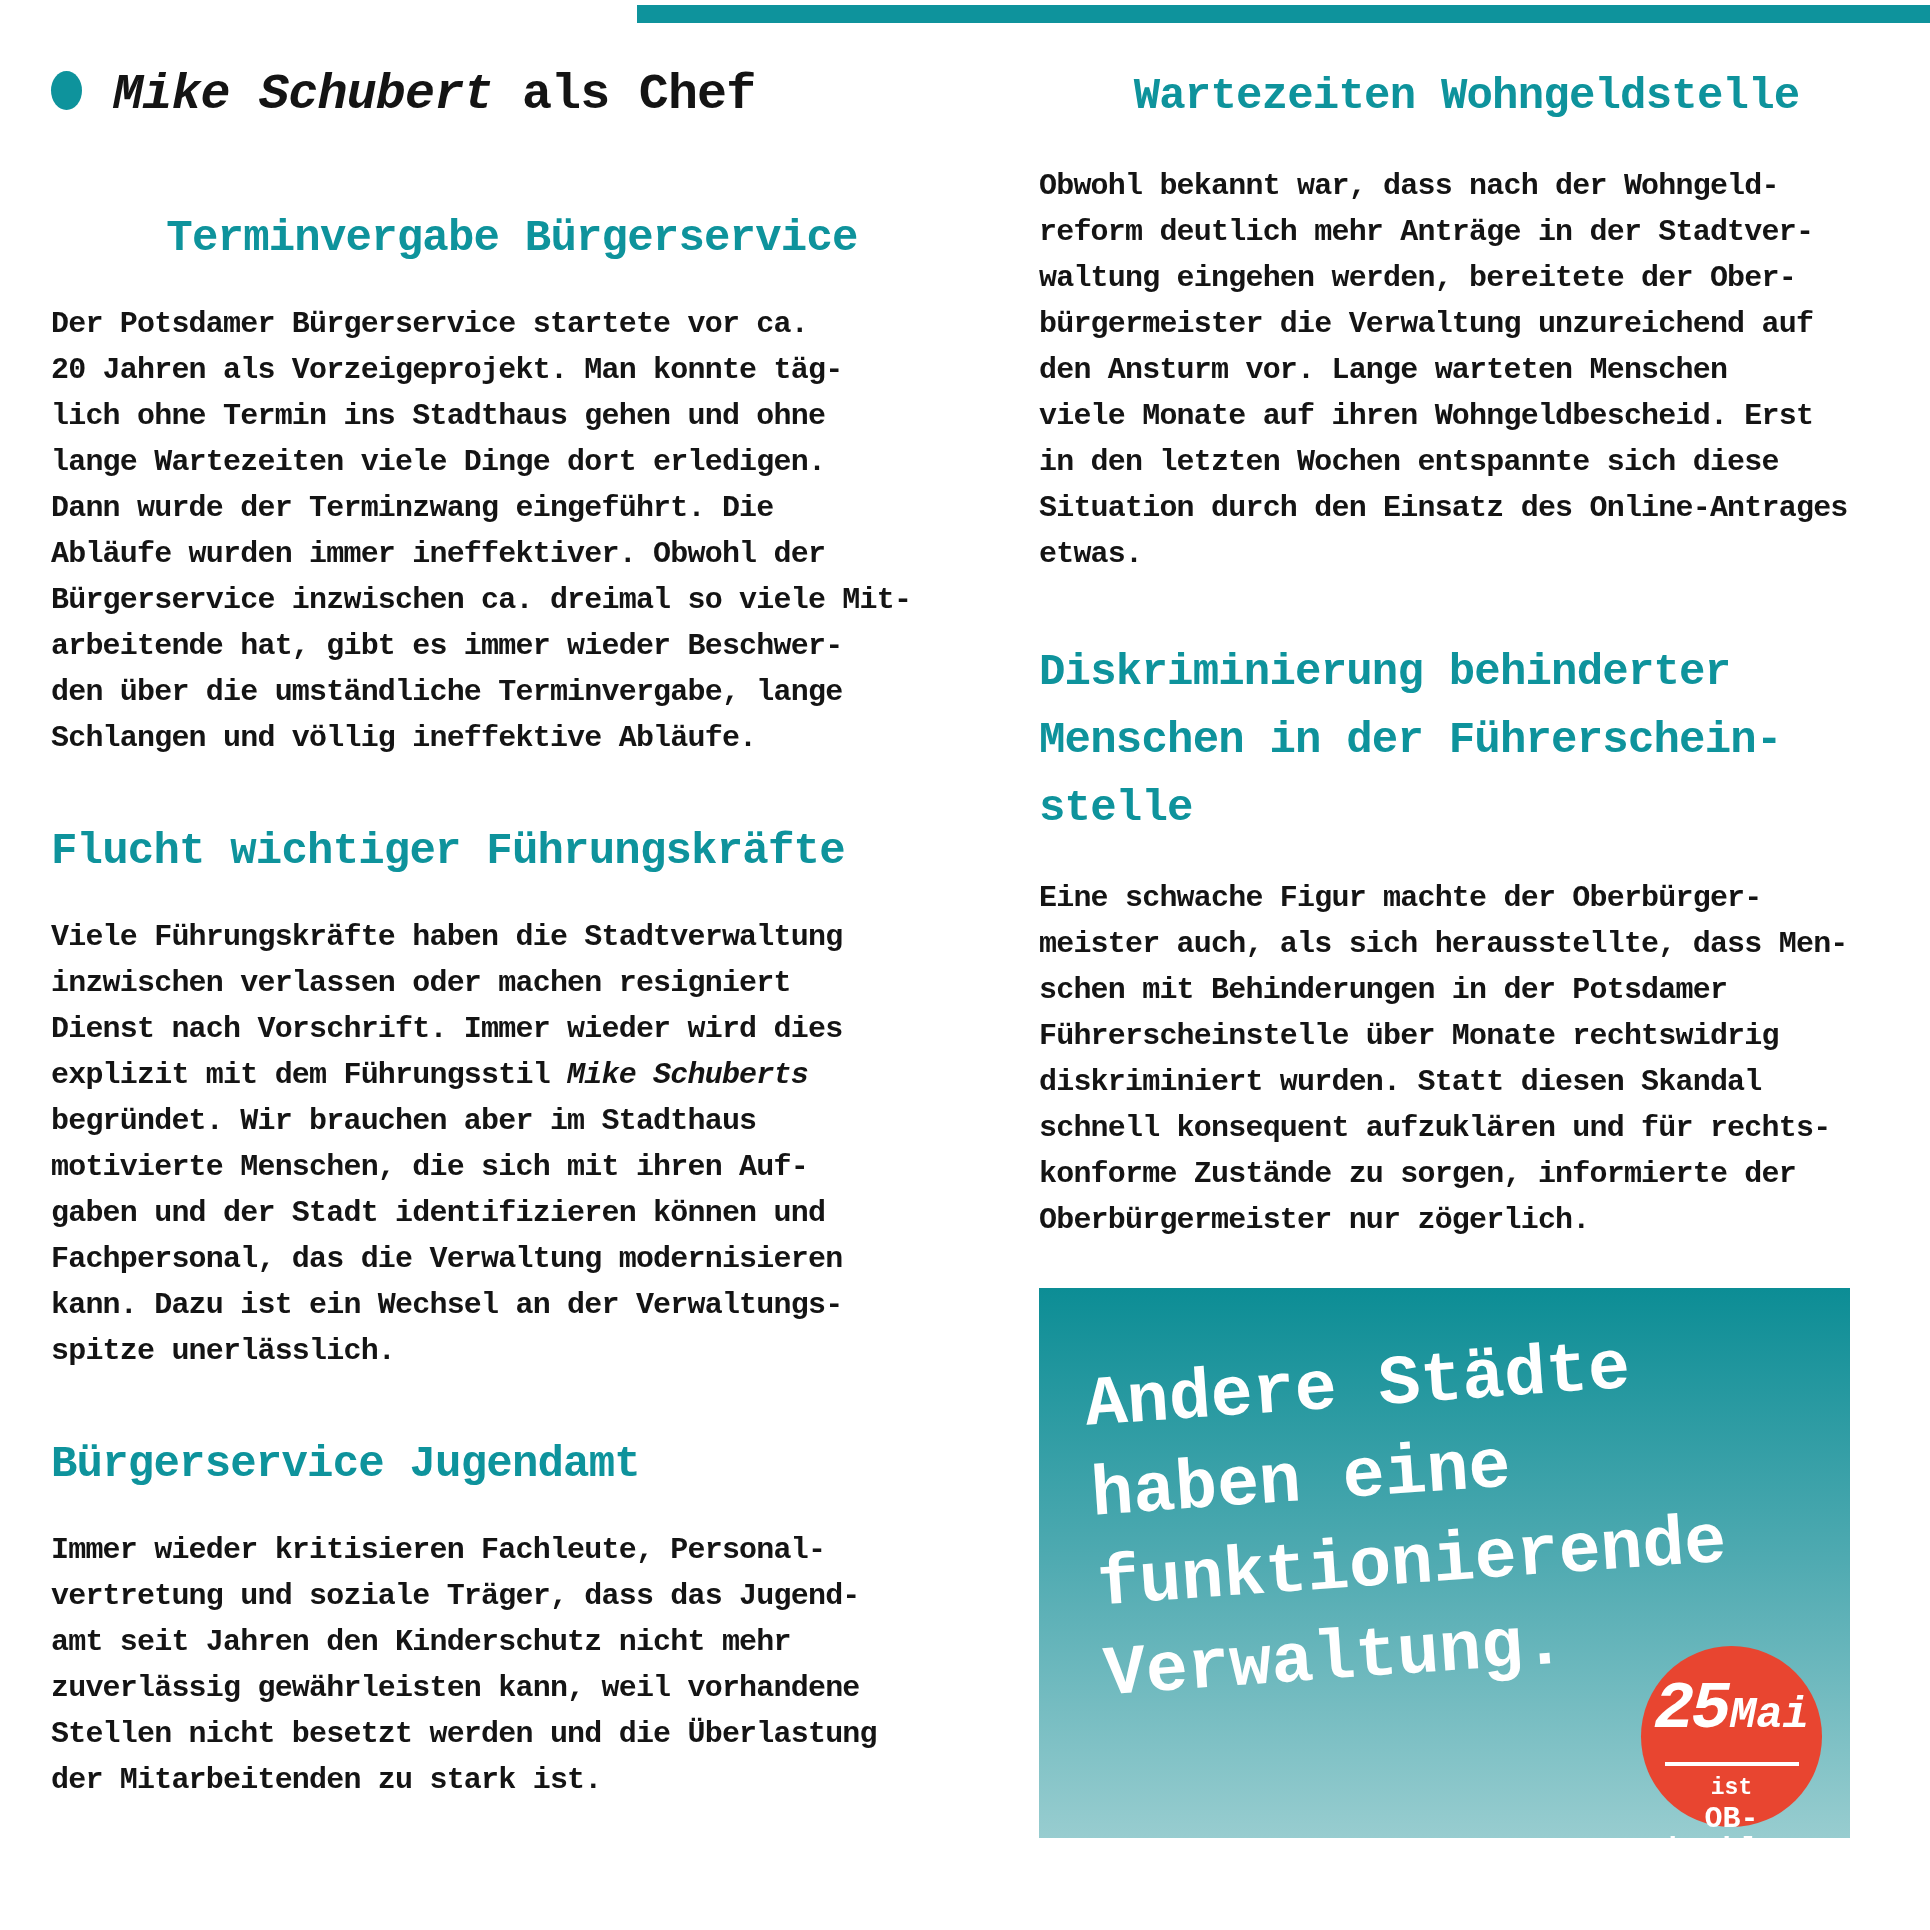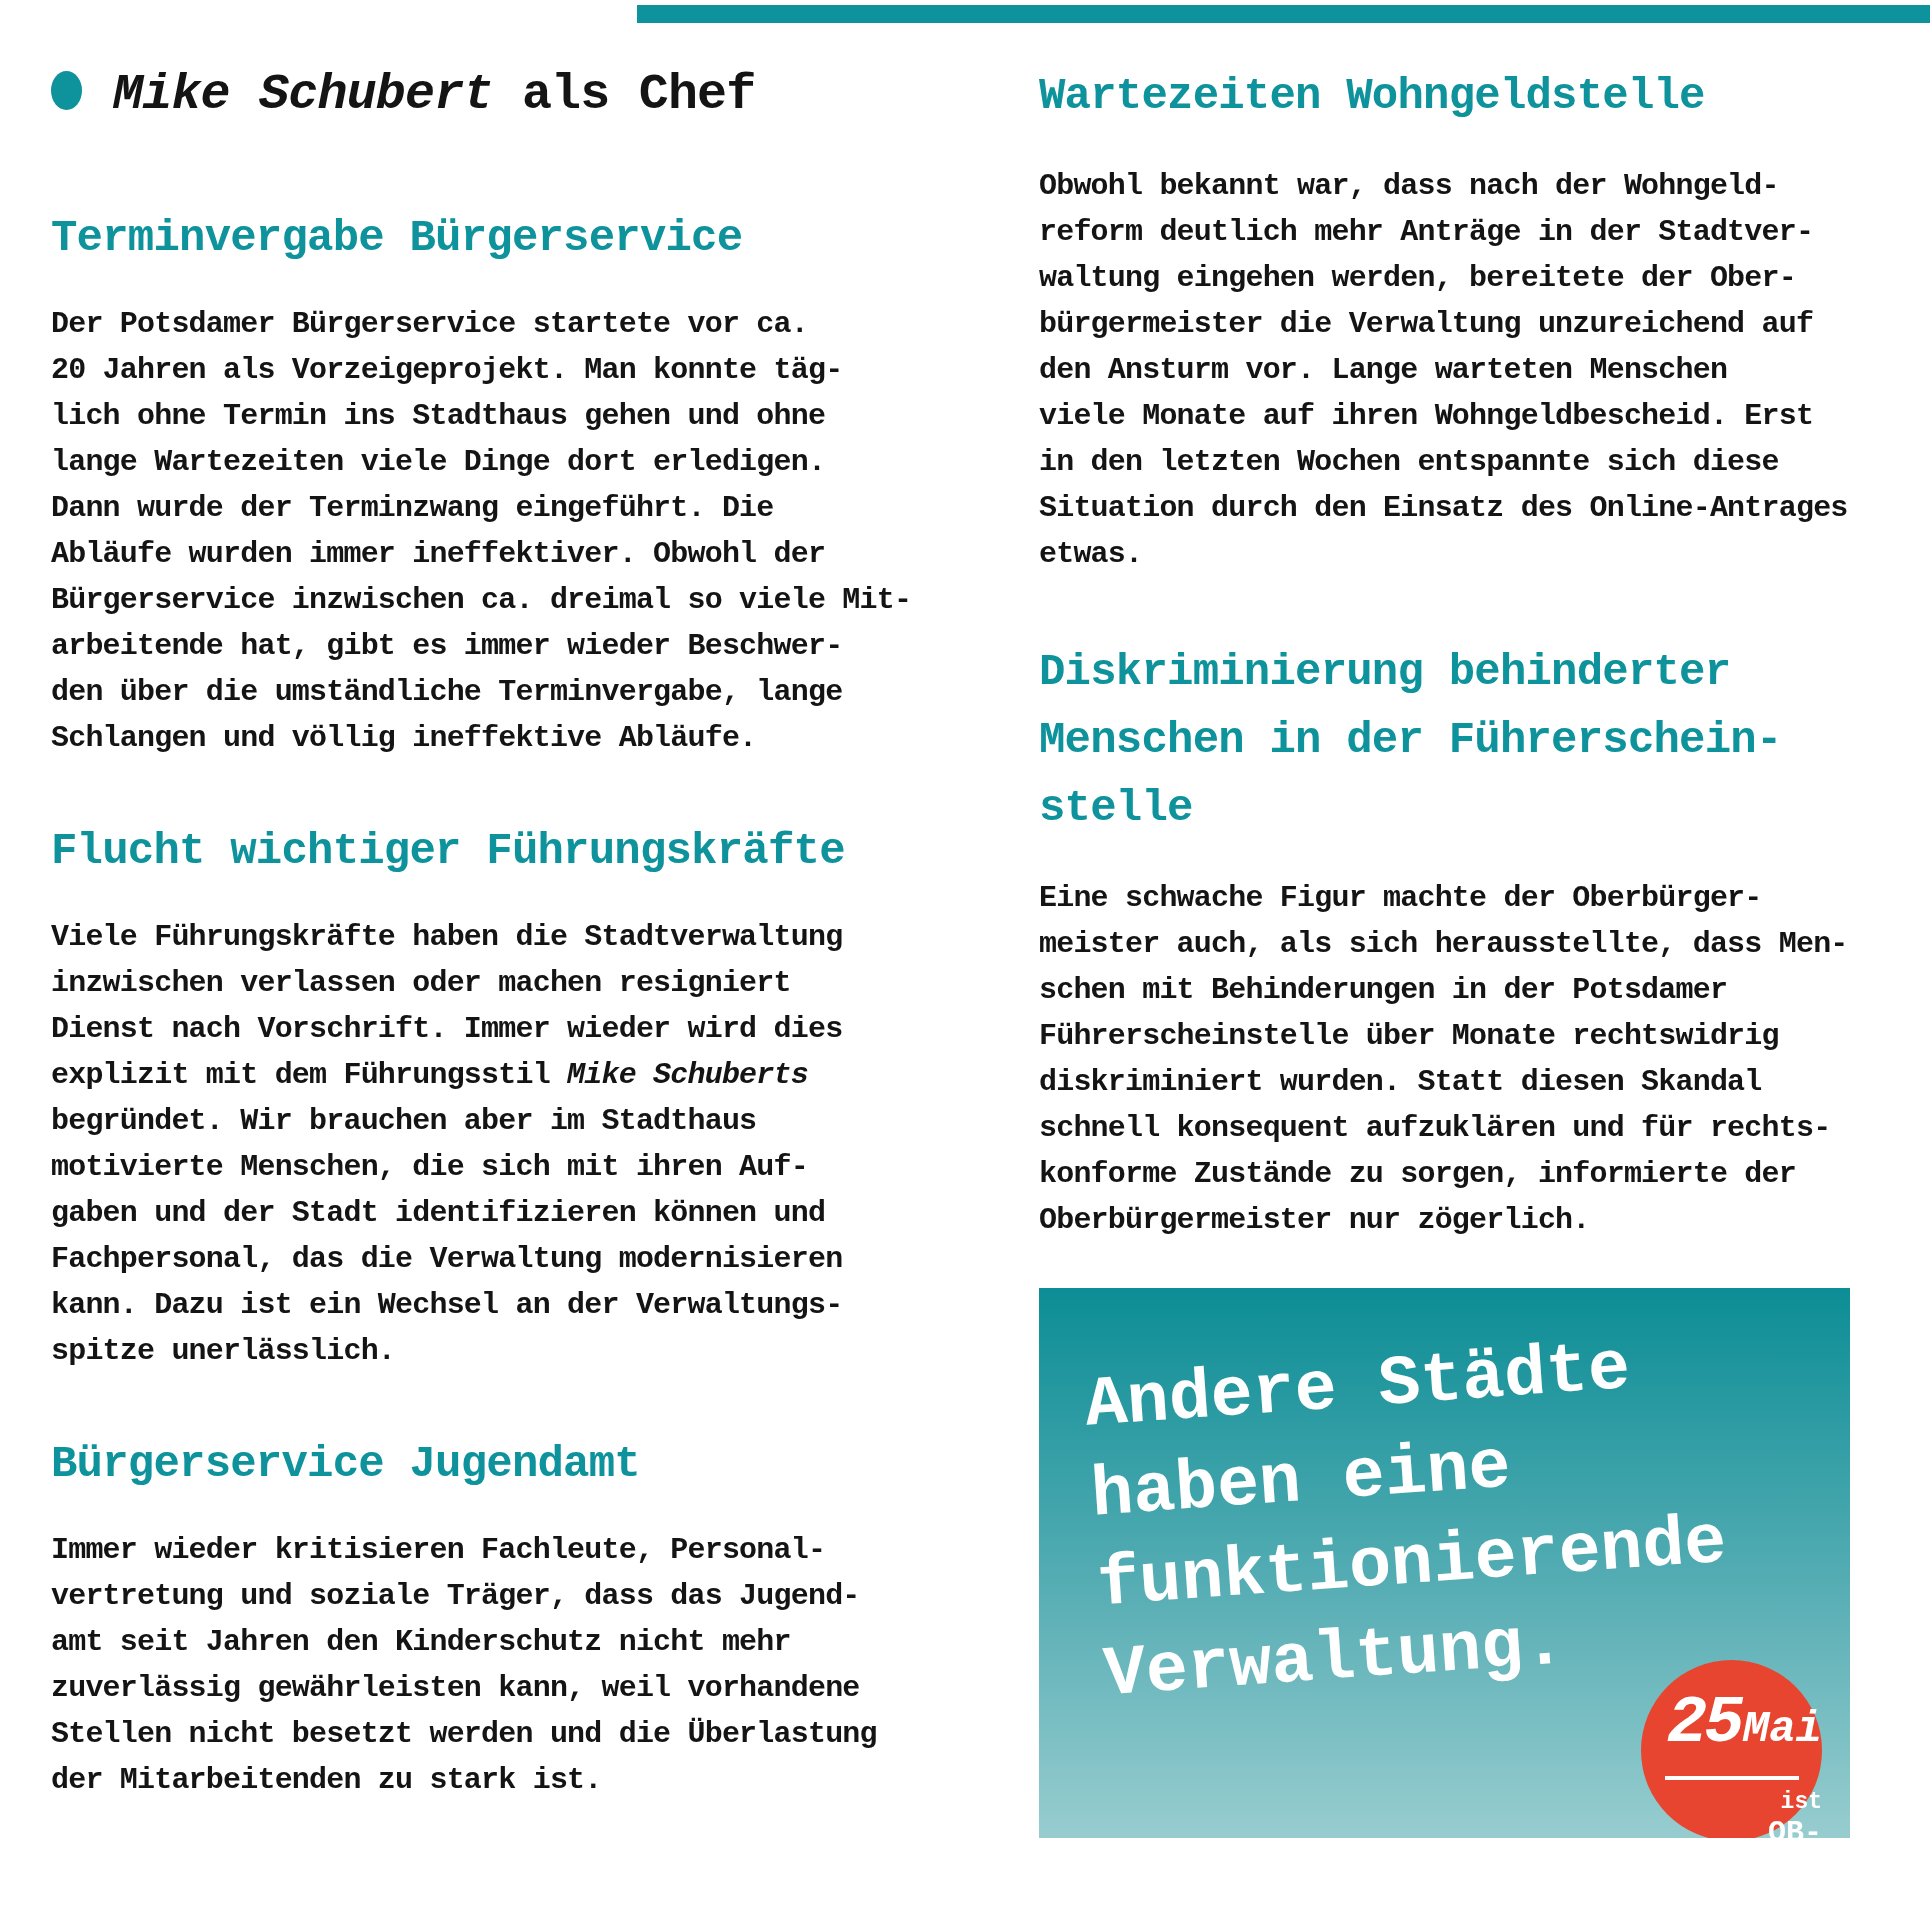--- a/index.html
+++ b/index.html
@@ -11,39 +11,39 @@
   .col{position:absolute;}
   .col-left{left:51px;top:61px;width:922px;}
   .col-right{left:1039px;top:62px;width:855px;}
   .title{font-size:50px;line-height:67px;font-weight:bold;letter-spacing:-0.8px;color:#141414;margin:0 0 81px 0;}
   .title .dot{display:inline-block;width:31px;height:39px;border-radius:50%;background:#0e939c;margin-right:31px;vertical-align:-1.6px;}
   .t-italic{font-style:italic;}
   .heading{
     color:#0e939c;font-size:44px;line-height:68px;font-weight:bold;letter-spacing:-0.8px;
     margin:61px 0 33px 0;white-space:pre-line;
   }
-  .heading.first{margin-top:0;}
+  .heading.first{margin-top:0;text-align:center;}
   .col-left .heading{line-height:59px;}
   .body{
     font-size:30px;line-height:46px;font-weight:bold;letter-spacing:-0.8px;
     margin:0;white-space:pre-line;
   }
   .p-italic{font-style:italic;}
   .promo-box{
     position:relative;margin-top:45px;width:811px;height:601px;
     background:linear-gradient(180deg,#0c8d95 0%,#4faab1 45%,#a5d3d5 100%);
   }
   .promo-text{
     position:absolute;left:43px;top:74px;color:#ffffff;font-weight:bold;
     font-size:70px;line-height:90px;white-space:pre-line;letter-spacing:0;
     transform:rotate(-4deg);transform-origin:left top;
   }
   .badge{
-    position:absolute;right:28px;bottom:48px;width:181px;height:181px;border-radius:50%;
-    background:#e84530;color:#ffffff;text-align:right;box-sizing:border-box;padding-top:31px;
+    position:absolute;right:28px;bottom:62px;width:181px;height:181px;border-radius:50%;
+    background:#e84530;color:#ffffff;text-align:center;box-sizing:border-box;padding-top:31px;
   }
   .badge-date{line-height:65px;white-space:nowrap;}
   .badge-day{font-size:67px;font-weight:bold;font-style:italic;letter-spacing:-3.1px;}
   .badge-month{font-size:44px;font-weight:bold;font-style:italic;margin-left:1.6px;}
   .badge-line{width:134px;height:3.9px;background:#ffffff;margin:4.7px auto 9.3px auto;}
   .badge-ist{font-size:23px;font-weight:bold;line-height:26.5px;}
   .badge-event{font-size:30px;font-weight:bold;line-height:31px;margin-top:3.1px;}
 </style>
 </head>
 <body>

